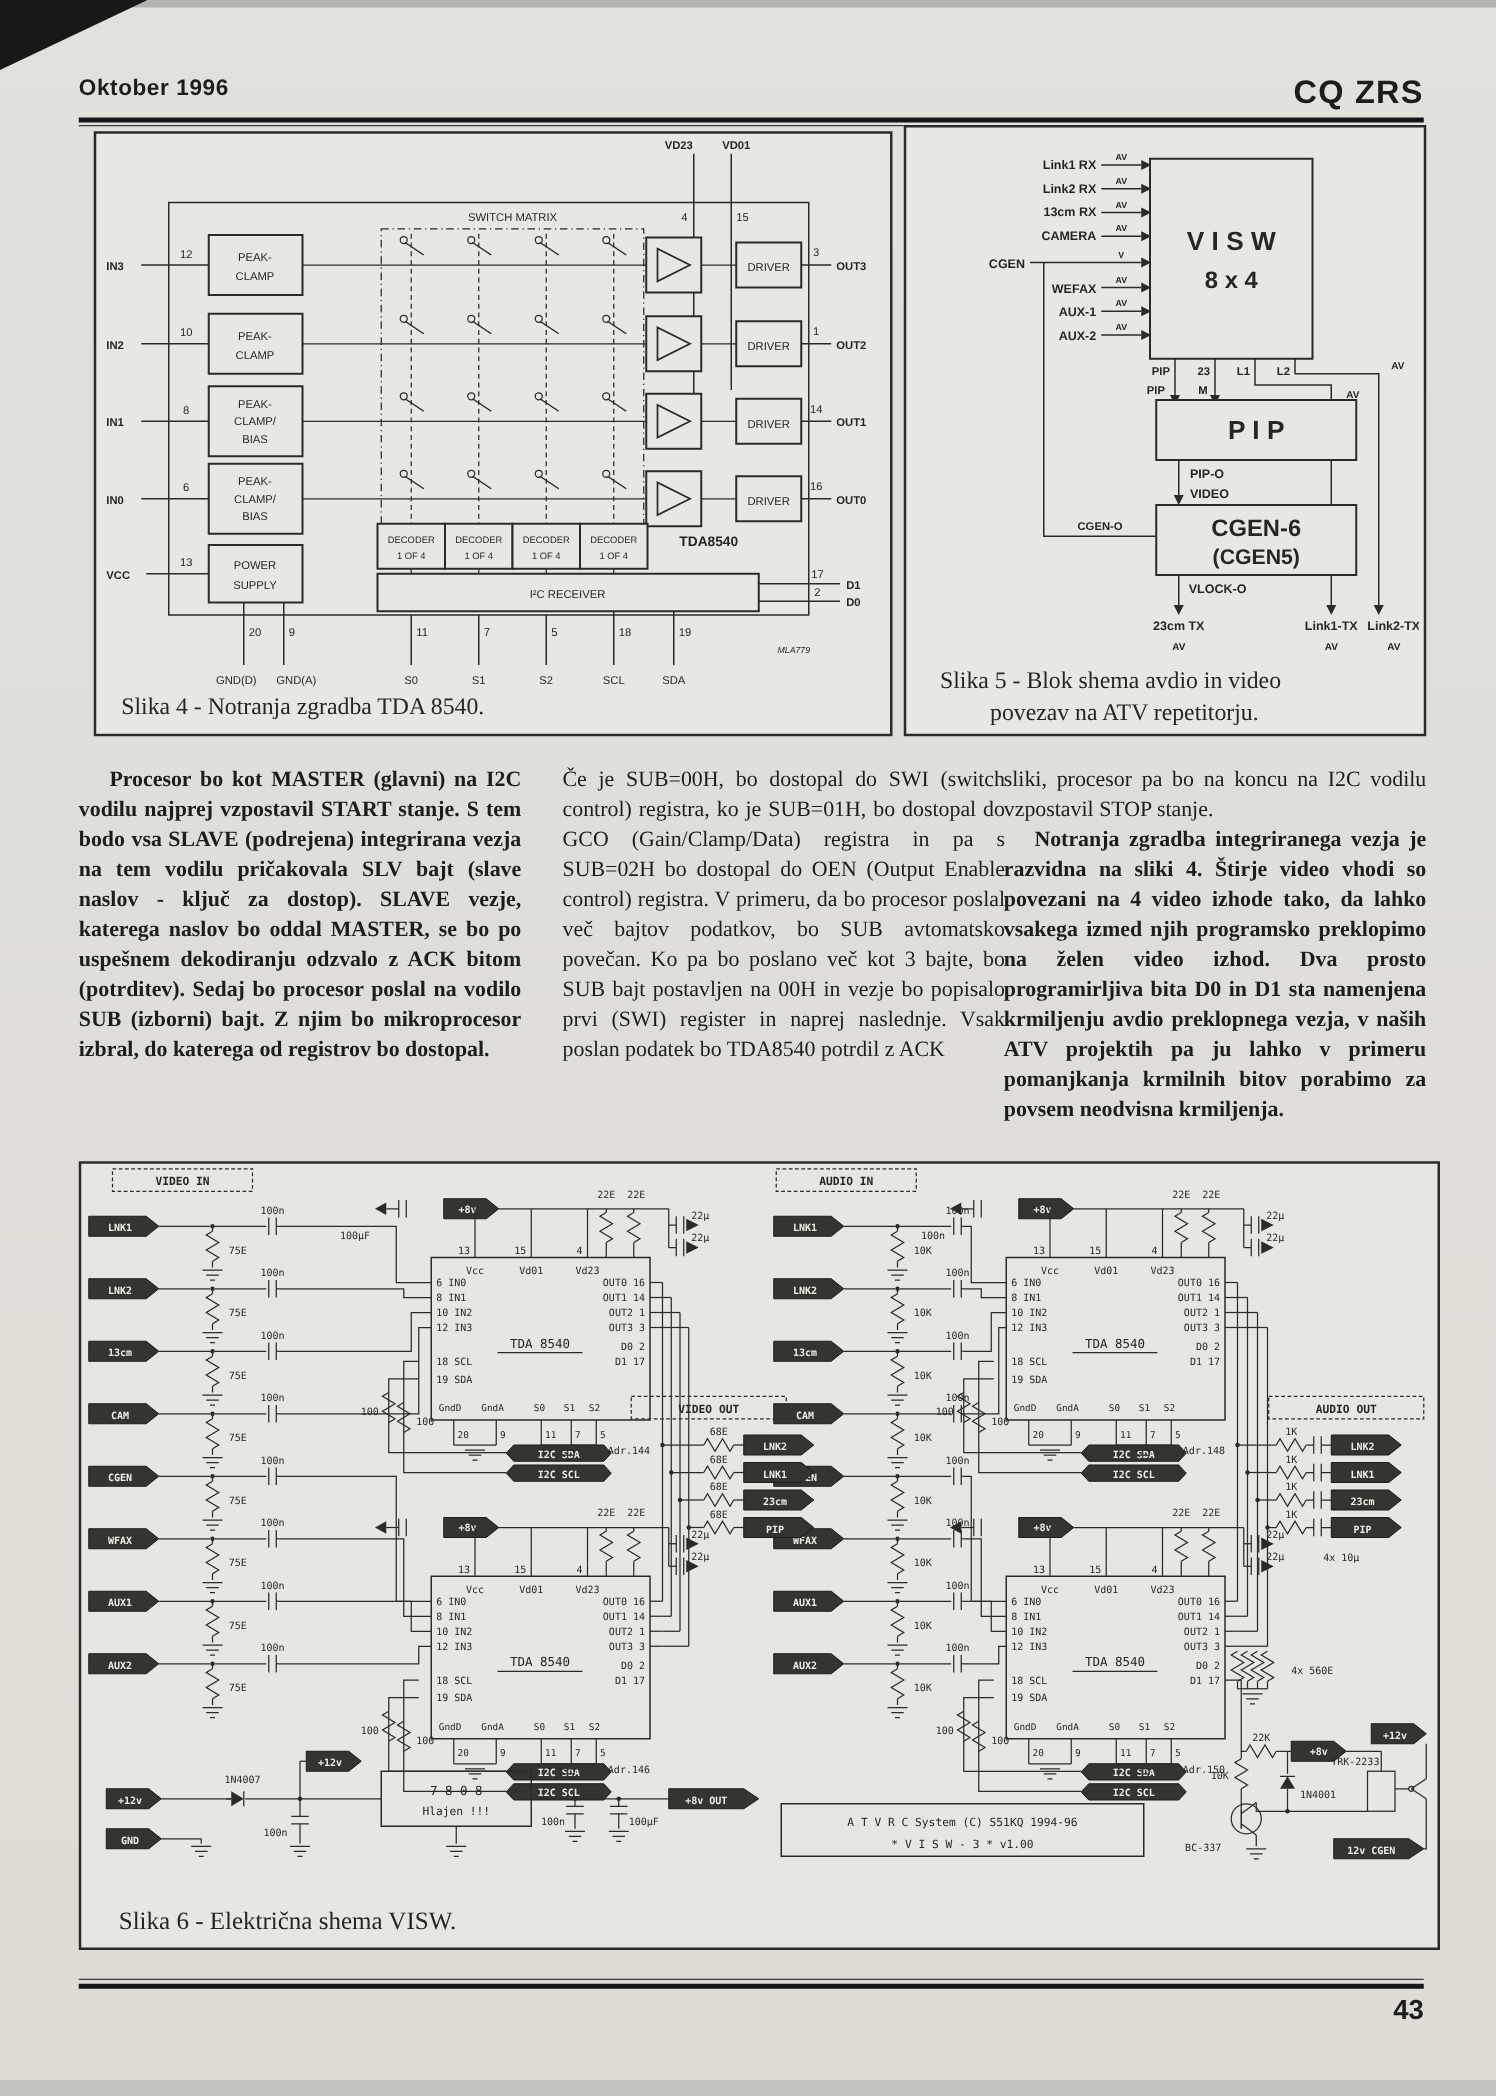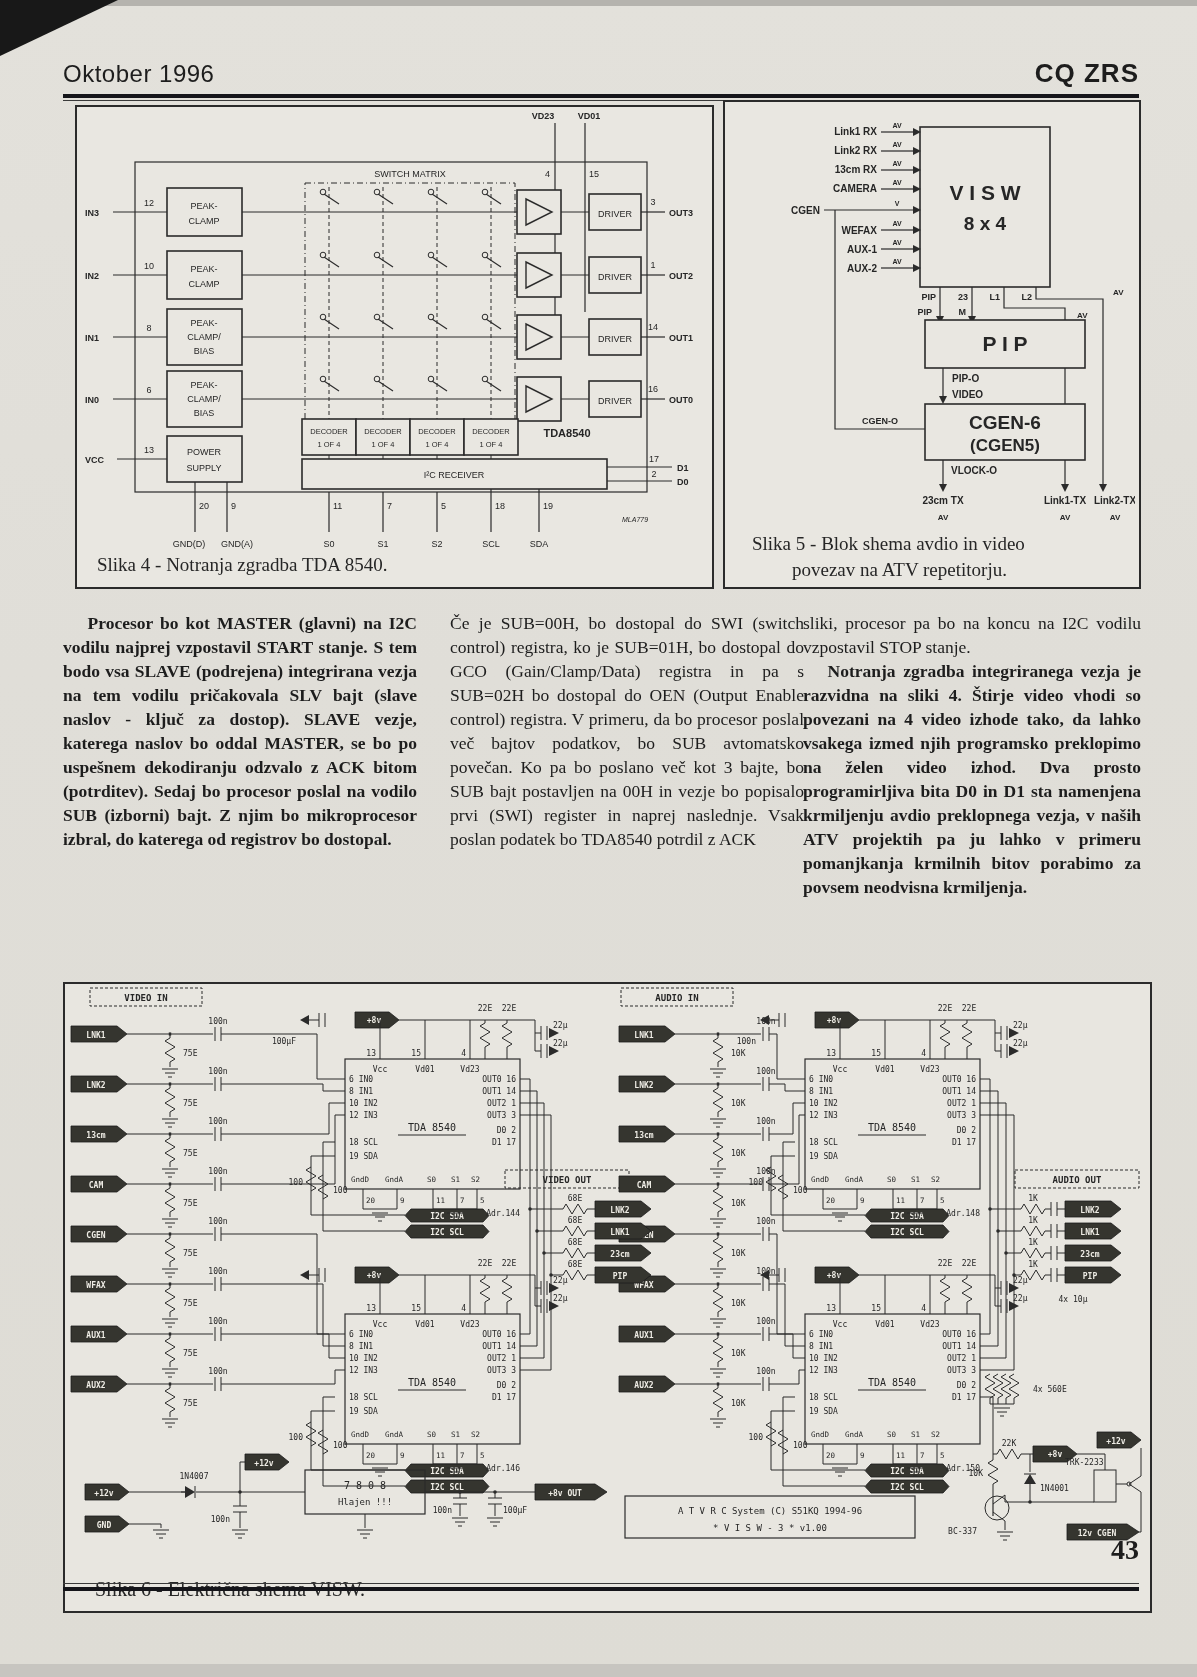--- a/index.html
+++ b/index.html
@@ -1,36 +1,36 @@
 <!DOCTYPE html>
 <html><head>
 <meta charset="utf-8">
 <style>
   html,body{margin:0;padding:0;background:#9a9894;}
   .page{position:relative;width:1197px;height:1677px;background:linear-gradient(180deg,#e3e1db 0%,#e0ded8 40%,#dedcd5 100%);overflow:hidden;font-family:"Liberation Serif",serif;color:#1d1d1d;}
   .scan-strip-top{position:absolute;left:0;top:0;width:100%;height:6px;background:#b5b3ae;}
   .scan-corner{position:absolute;left:0;top:0;width:118px;height:56px;background:#181818;clip-path:polygon(0 0,100% 0,0 100%);}
   .scan-strip-bottom{position:absolute;left:0;bottom:0;width:100%;height:13px;background:#c7c5c0;}
-  .hdr-left{position:absolute;left:63px;top:60px;font-family:"Liberation Sans",sans-serif;font-weight:normal;font-size:24px;letter-spacing:.5px;}
+  .hdr-left{position:absolute;left:63px;top:60px;font-family:"Liberation Sans",sans-serif;font-weight:bold;font-size:18px;letter-spacing:.5px;}
   .hdr-right{position:absolute;right:58px;top:58px;font-family:"Liberation Sans",sans-serif;font-weight:bold;font-size:26px;letter-spacing:1px;}
   .rule-a{position:absolute;left:63px;top:94px;width:1076px;height:4px;background:#15151a;}
   .rule-b{position:absolute;left:63px;top:100px;width:1076px;height:1px;background:#3a3a3a;}
   .frame{position:absolute;border:2px solid #2b2b2b;background:#e9e7e1;}
   .f-s4{left:75px;top:105px;width:635px;height:480px;}
   .f-s5{left:723px;top:100px;width:414px;height:485px;}
-  .f-s6{left:63px;top:982px;width:1085px;height:627px;background:#e8e6e0;}
+  .f-s6{left:63px;top:929px;width:1085px;height:627px;background:#e8e6e0;}
   .col{position:absolute;top:612px;font-size:17.5px;line-height:1.37;text-align:justify;}
   .col p{margin:0;}
   .col p.ind{text-indent:1.4em;font-weight:bold;}
   .c1{left:63px;width:354px;}
   .c2{left:433px;width:354px;margin-left:17px;}
   .c3{left:803px;width:338px;}
   .foot-a{position:absolute;left:63px;top:1583px;width:1076px;height:1px;background:#3a3a3a;}
   .foot-b{position:absolute;left:63px;top:1587px;width:1076px;height:4px;background:#15151a;}
-  .pagenum{position:absolute;right:58px;top:1534px;font-family:Liberation Serif, serif;font-weight:bold;font-size:28px;}
+  .pagenum{position:absolute;right:58px;top:1595px;font-family:Liberation Sans, sans-serif;font-weight:bold;font-size:22px;}
   svg{display:block;}
   svg text{font-family:"Liberation Sans",sans-serif;fill:#262626;}
   .s6 text{font-family:"DejaVu Sans Mono",monospace;}
   .w{fill:none;stroke:#2b2b2b;stroke-width:1.2;}
   .wt{fill:none;stroke:#2b2b2b;stroke-width:1;}
   .wd{fill:none;stroke:#2b2b2b;stroke-width:1;stroke-dasharray:6 3 1 3;}
   .wdd{fill:none;stroke:#2b2b2b;stroke-width:1;stroke-dasharray:4 3;}
   .tag{fill:#35352f;stroke:#1c1c1c;stroke-width:.8;}
   .tagt{fill:#efede6 !important;font-weight:bold;}
   .hdrbox{fill:none;stroke:#2b2b2b;stroke-width:1;stroke-dasharray:3 2;}

